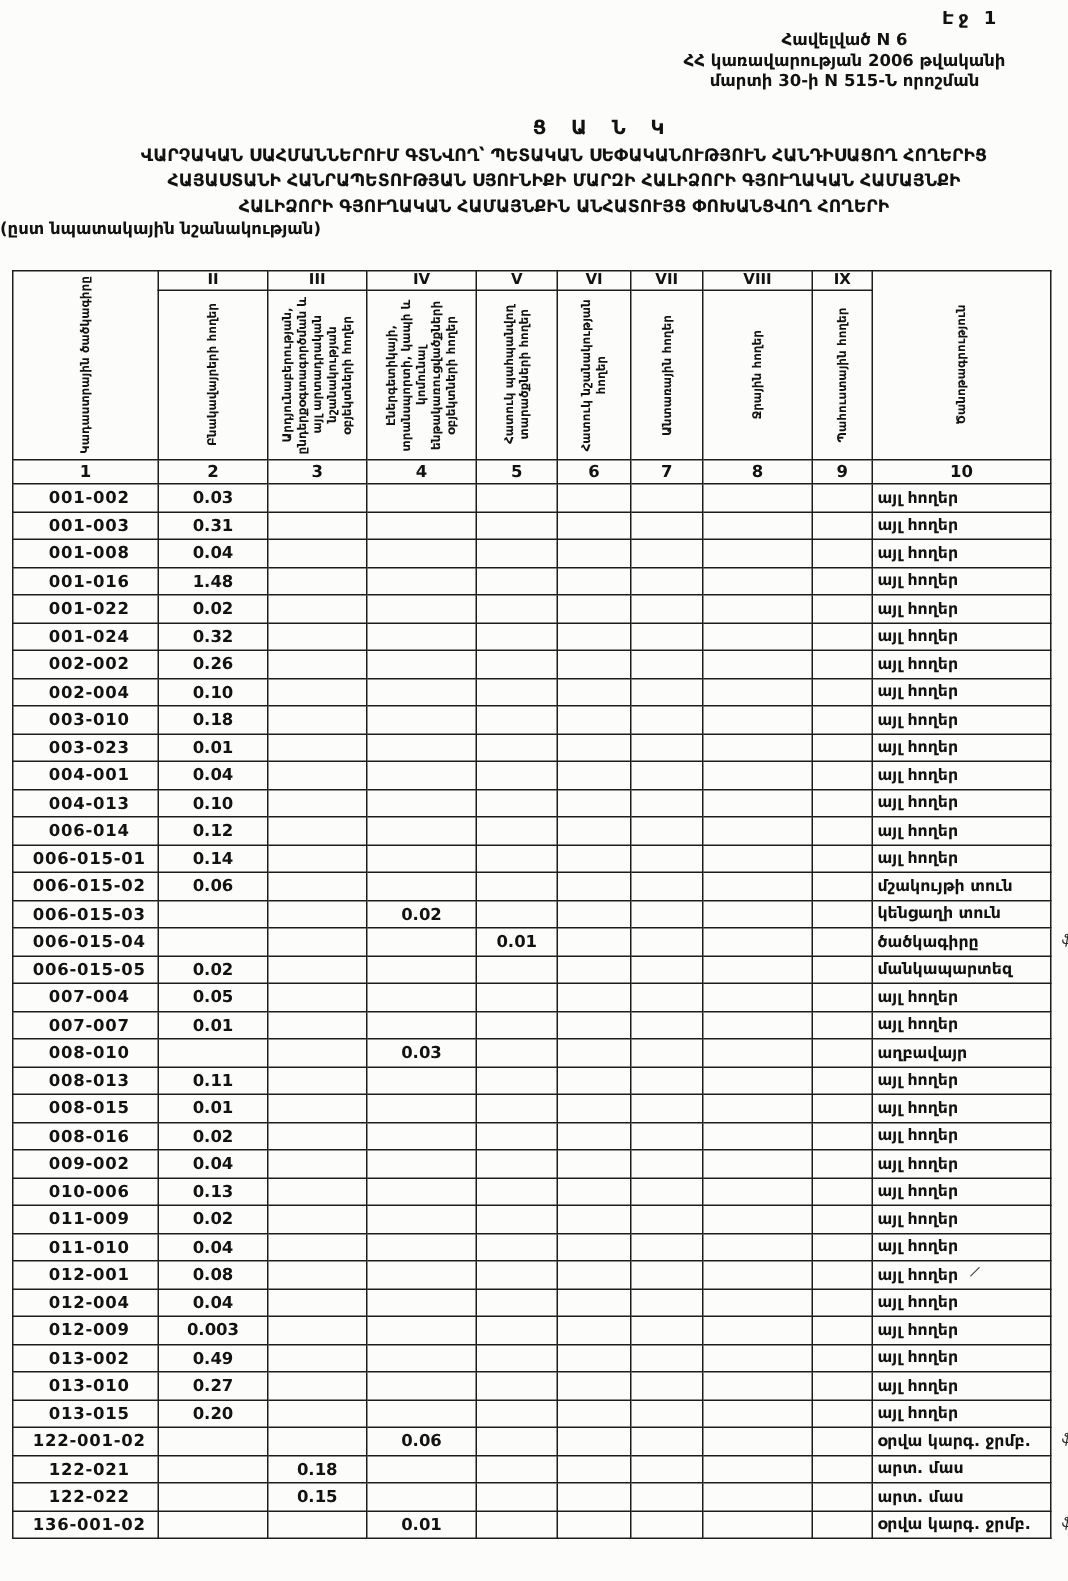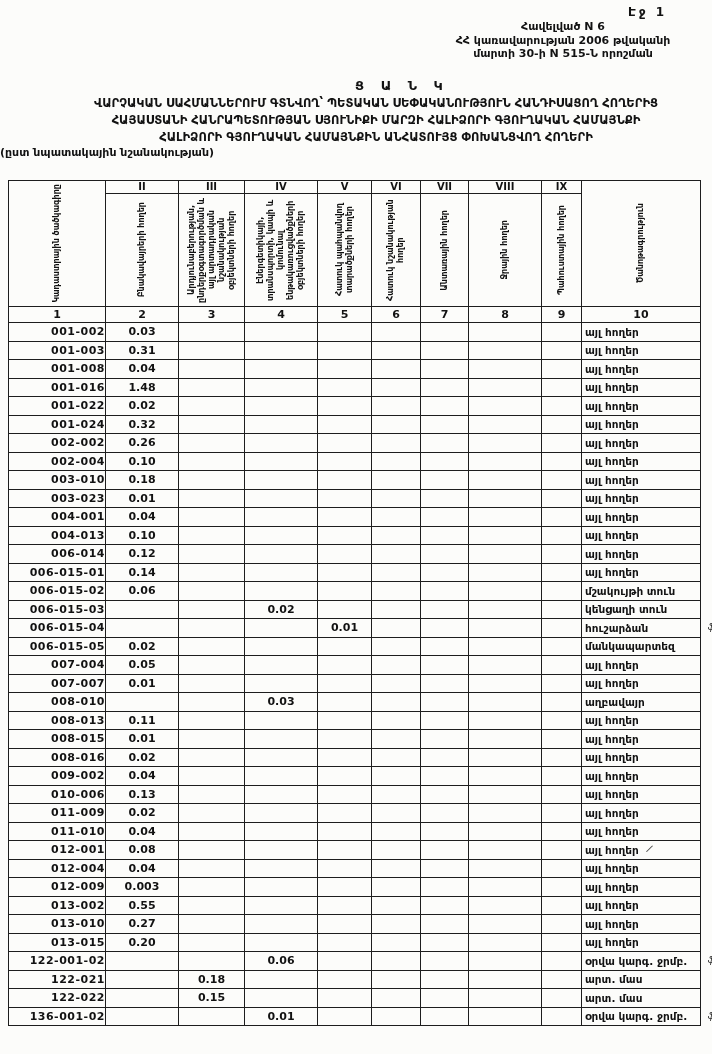--- a/index.html
+++ b/index.html
@@ -42,21 +42,21 @@
   .vert{
     writing-mode:vertical-rl;
     transform:rotate(180deg);
     font-size:8px;font-weight:bold;line-height:1.25;
     max-height:106px;margin:0 auto;text-align:center;
   }
   th.span-head{vertical-align:middle;}
   th.span-head .vert{max-height:130px;}
   .num-row th{height:15px;font-size:11px;}
   tbody td{height:17.5px;font-size:11px;font-weight:bold;vertical-align:middle;}
-  td.code{text-align:right;padding-left:5px;letter-spacing:.5px;}
+  td.code{text-align:center;padding-left:5px;letter-spacing:.5px;}
   td.val{text-align:center;}
   td.note{
     text-align:left;padding-left:3px;font-size:10.5px;
     position:relative;white-space:nowrap;
   }
   .margmark{
     position:absolute;right:-15px;top:3px;
     font-size:9px;font-weight:normal;font-style:italic;color:#2a2a2a;
   }
   .scribble{
@@ -436,21 +436,21 @@
       <td class="code">006-015-04</td>
       <td class="val"></td>
       <td class="val"></td>
       <td class="val"></td>
       <td class="val">0.01</td>
       <td class="val"></td>
       <td class="val"></td>
       <td class="val"></td>
       <td class="val"></td>
       <td class="note">
-        <span>հուշարձան</span>
+        <span>ծածկագիրը</span>
         
         <span class="margmark">ֆ</span>
       </td>
     </tr>
 
     <tr>
       <td class="code">006-015-05</td>
       <td class="val">0.02</td>
       <td class="val"></td>
       <td class="val"></td>
@@ -682,21 +682,21 @@
       <td class="val"></td>
       <td class="note">
         <span>այլ հողեր</span>
         
         
       </td>
     </tr>
 
     <tr>
       <td class="code">013-002</td>
-      <td class="val">0.55</td>
+      <td class="val">0.49</td>
       <td class="val"></td>
       <td class="val"></td>
       <td class="val"></td>
       <td class="val"></td>
       <td class="val"></td>
       <td class="val"></td>
       <td class="val"></td>
       <td class="note">
         <span>այլ հողեր</span>
         

